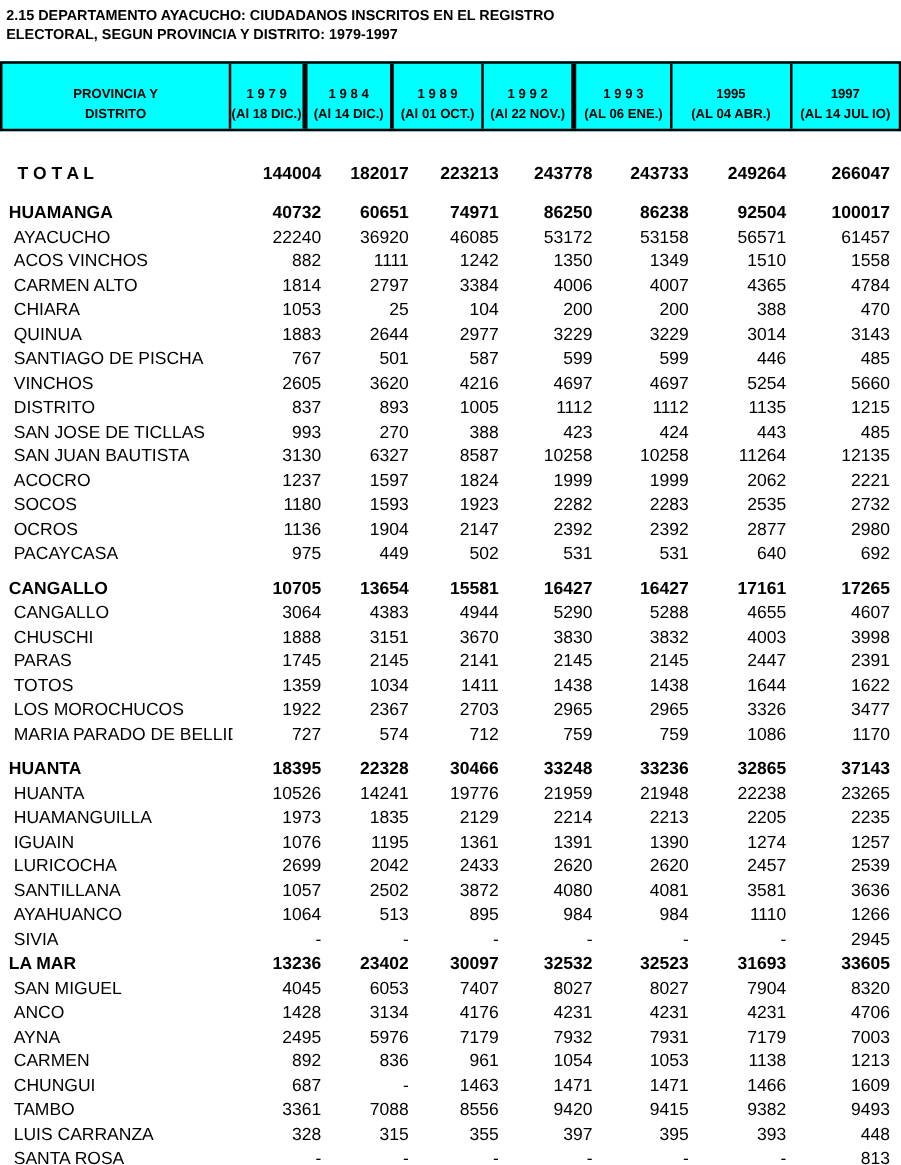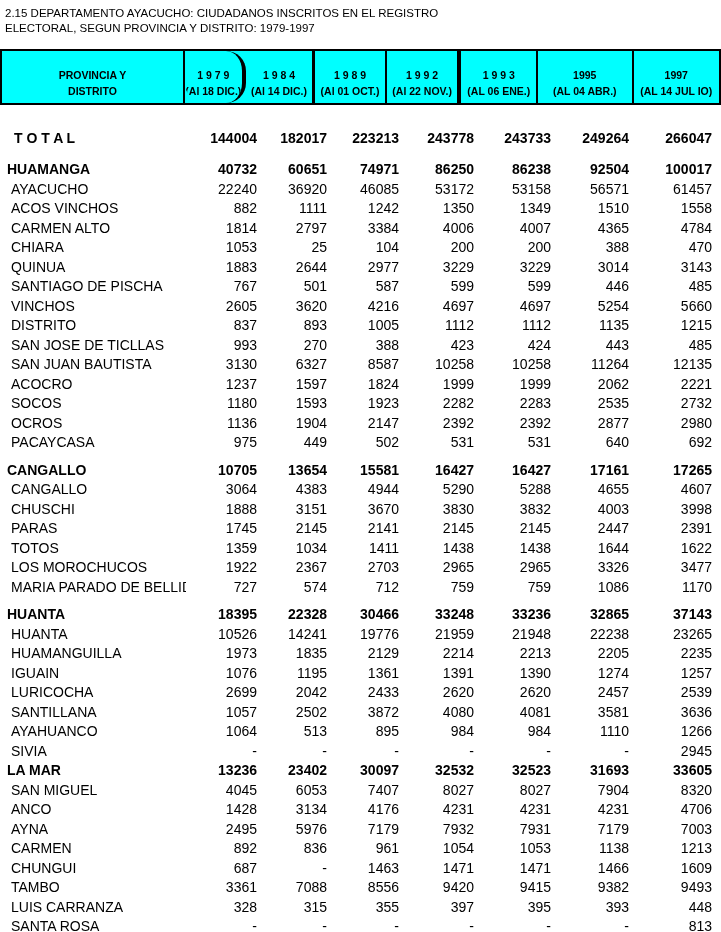--- a/index.html
+++ b/index.html
@@ -13,21 +13,21 @@
     height: 932px;
     background: #ffffff;
     overflow: hidden;
     font-family: "Liberation Sans", sans-serif;
     color: #000000;
   }
   
   .title {
     padding: 6px 12px 0 5px;
     font-size: 11.5px;
-    font-weight: normal;
+    font-weight: bold;
     line-height: 15px;
     letter-spacing: 0px;
     white-space: nowrap;
   }
   
   .header-table {
     box-sizing: border-box;
     margin-top: 13px;
     width: 721px;
     height: 56px;
@@ -43,21 +43,21 @@
     justify-content: flex-end;
     align-items: center;
     padding-bottom: 4px;
     font-weight: bold;
     font-size: 10.5px;
     line-height: 16px;
     white-space: nowrap;
     overflow: hidden;
   }
   .hc0 { width: 184px; border-right: 2px solid var(--border,#000); }
-  .hc1 { width: 61px;  border-right: 4px solid var(--border,#000); border-radius: 20px; }
+  .hc1 { width: 61px;  border-right: 4px solid var(--border,#000); }
   .hc2 { width: 70px;  border-right: 3px solid var(--border,#000); }
   .hc3 { width: 72px;  border-right: 2px solid var(--border,#000); }
   .hc4 { width: 75px;  border-right: 4px solid var(--border,#000); }
   .hc5 { width: 77px;  border-right: 2px solid var(--border,#000); }
   .hc6 { width: 96px;  border-right: 2px solid var(--border,#000); }
   .hc7 { width: 86px; }
   
   .grid {
     margin-top: 23px;
     width: 721px;

